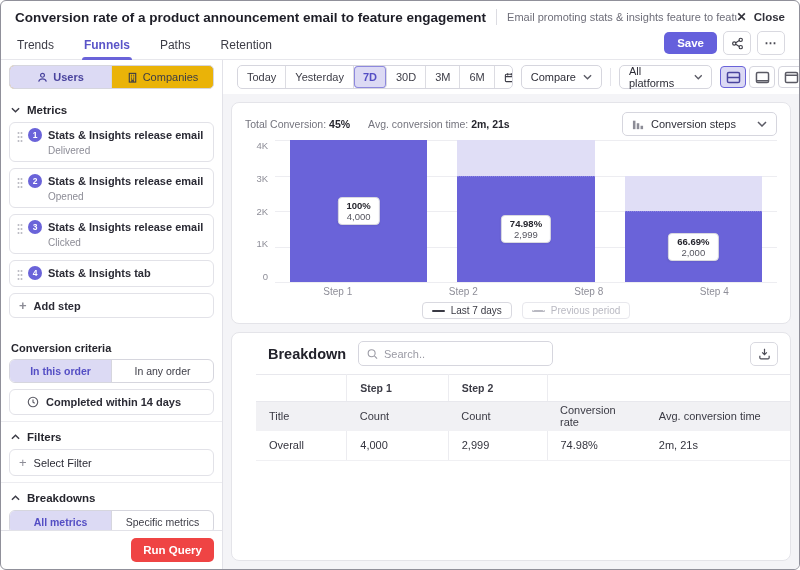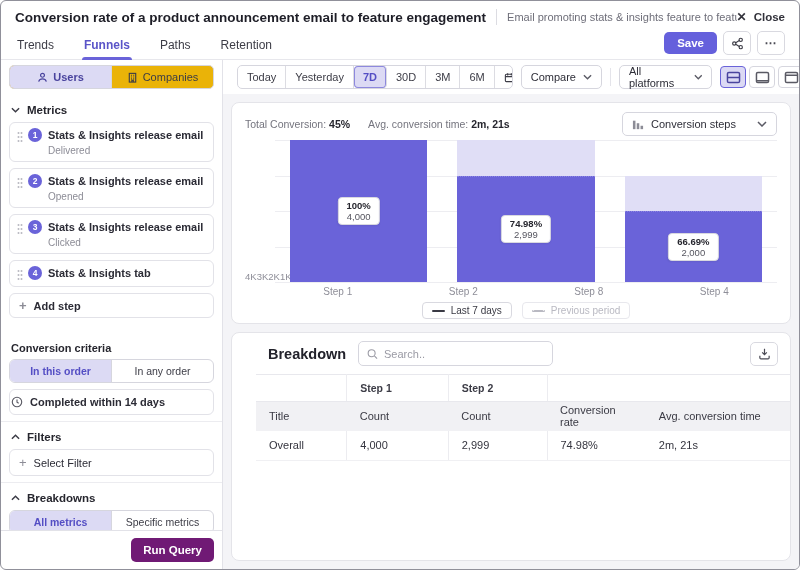--- a/index.html
+++ b/index.html
@@ -56,35 +56,35 @@
   .badge { width:14px; height:14px; border-radius:50%; background:#6a63d9; color:#fff; font-size:8.5px; font-weight:bold; display:flex; align-items:center; justify-content:center; flex:none; }
   .step-title { font-size:11px; font-weight:bold; color:#2b2b35; white-space:nowrap; overflow:hidden; }
   .step-sub { font-size:10px; color:#8c8c96; margin: 3px 0 0 20px; }
   .addcard { display:flex; align-items:center; gap:7px; padding:5px 9px; font-size:11px; font-weight:bold; color:#2b2b35; cursor:pointer; }
   .plus { color:#8c8c96; font-size:13px; line-height:1; }
   .crit-label { font-size:11px; font-weight:bold; color:#26262e; margin:24px 2px 5px; }
   .seg2 { display:flex; border:1px solid #d6d6de; border-radius:6px; overflow:hidden; height:24px; margin-bottom:6px; background:#fff; }
   .seg2 > div { flex:1; display:flex; align-items:center; justify-content:center; font-size:10.5px; color:#3c3c46; cursor:pointer; border-right:1px solid #d6d6de; }
   .seg2 > div:last-child { border-right:none; }
   .seg2 > div.sel { background:#dcdaf4; color:#544ec4; font-weight:bold; }
-  .within { display:flex; align-items:center; gap:7px; padding:6px 1px; font-size:11px; font-weight:bold; color:#2b2b35; cursor:pointer; }
+  .within { display:flex; align-items:center; gap:7px; padding:6px 17px; font-size:11px; font-weight:bold; color:#2b2b35; cursor:pointer; }
   .side-divider { border-top:1px solid #ececf0; margin: 4px -8px 4px; }
   .selectcard { display:flex; align-items:center; gap:7px; padding:6px 9px; font-size:11px; color:#2b2b35; cursor:pointer; }
   .side-footer { flex:none; border-top:1px solid #e2e2e8; padding:7px 8px; display:flex; justify-content:flex-end; }
-  .btn-run { background:#701a75; color:#fff; font-size:11.5px; font-weight:bold; border:none; border-radius:5px; padding:6px 12px; cursor:pointer; }
+  .btn-run { background:#ef4444; color:#fff; font-size:11.5px; font-weight:bold; border:none; border-radius:5px; padding:6px 12px; cursor:pointer; }
   
   .main { flex:1; background:#f4f4f7; padding:8px; display:flex; flex-direction:column; gap:8px; min-width:0; }
   .panel { background:#fff; border:1px solid #e4e4e9; border-radius:8px;padding-left:24px; }
   .chart-panel { flex:none; height:222px; padding:9px 13px 6px; display:flex; flex-direction:column; }
   .chart-hd { display:flex; align-items:center; height:24px; flex:none; }
   .stat { font-size:10.5px; color:#74747e; margin-right:18px; }
   .stat b { color:#26262e; font-size:10.5px; }
   .chart-hd .drop { margin-left:auto; }
   .chart-wrap { flex:1; display:flex; margin-top:4px; min-height:0; }
-  .yaxis { width:30px; flex:none; display:flex; flex-direction:row; justify-content:space-between; align-items:flex-end; padding-right:7px; height:142px; font-size:9.5px; color:#8e8e98; }
+  .yaxis { width:30px; flex:none; display:flex; flex-direction:column; justify-content:space-between; align-items:flex-end; padding-right:7px; height:142px; font-size:9.5px; color:#8e8e98; }
   .plotcol { flex:1; min-width:0; }
   .plot { position:relative; height:142px; }
   .gridline { position:absolute; left:0; right:0; height:1px; background:#ededf1; }
   .barcols { position:absolute; inset:0; display:flex; }
   .bar-col { flex:1; position:relative; }
   .bar-light, .bar-solid { position:absolute; bottom:0; left:9%; width:82%; }
   .bar-light { background:#e0def6; }
   .bar-solid { background:#6a63d9; border-top:1px dotted #8b85e2; }
   .bar-label { position:absolute; left:50%; transform:translate(-50%,50%); background:#fff; border:1px solid #d9d9e0; border-radius:4px; padding:2px 8px; text-align:center; box-shadow:0 1px 2px rgba(0,0,0,.06); z-index:2; }
   .bar-label .p { font-size:9.5px; font-weight:bold; color:#26262e; white-space:nowrap; }

